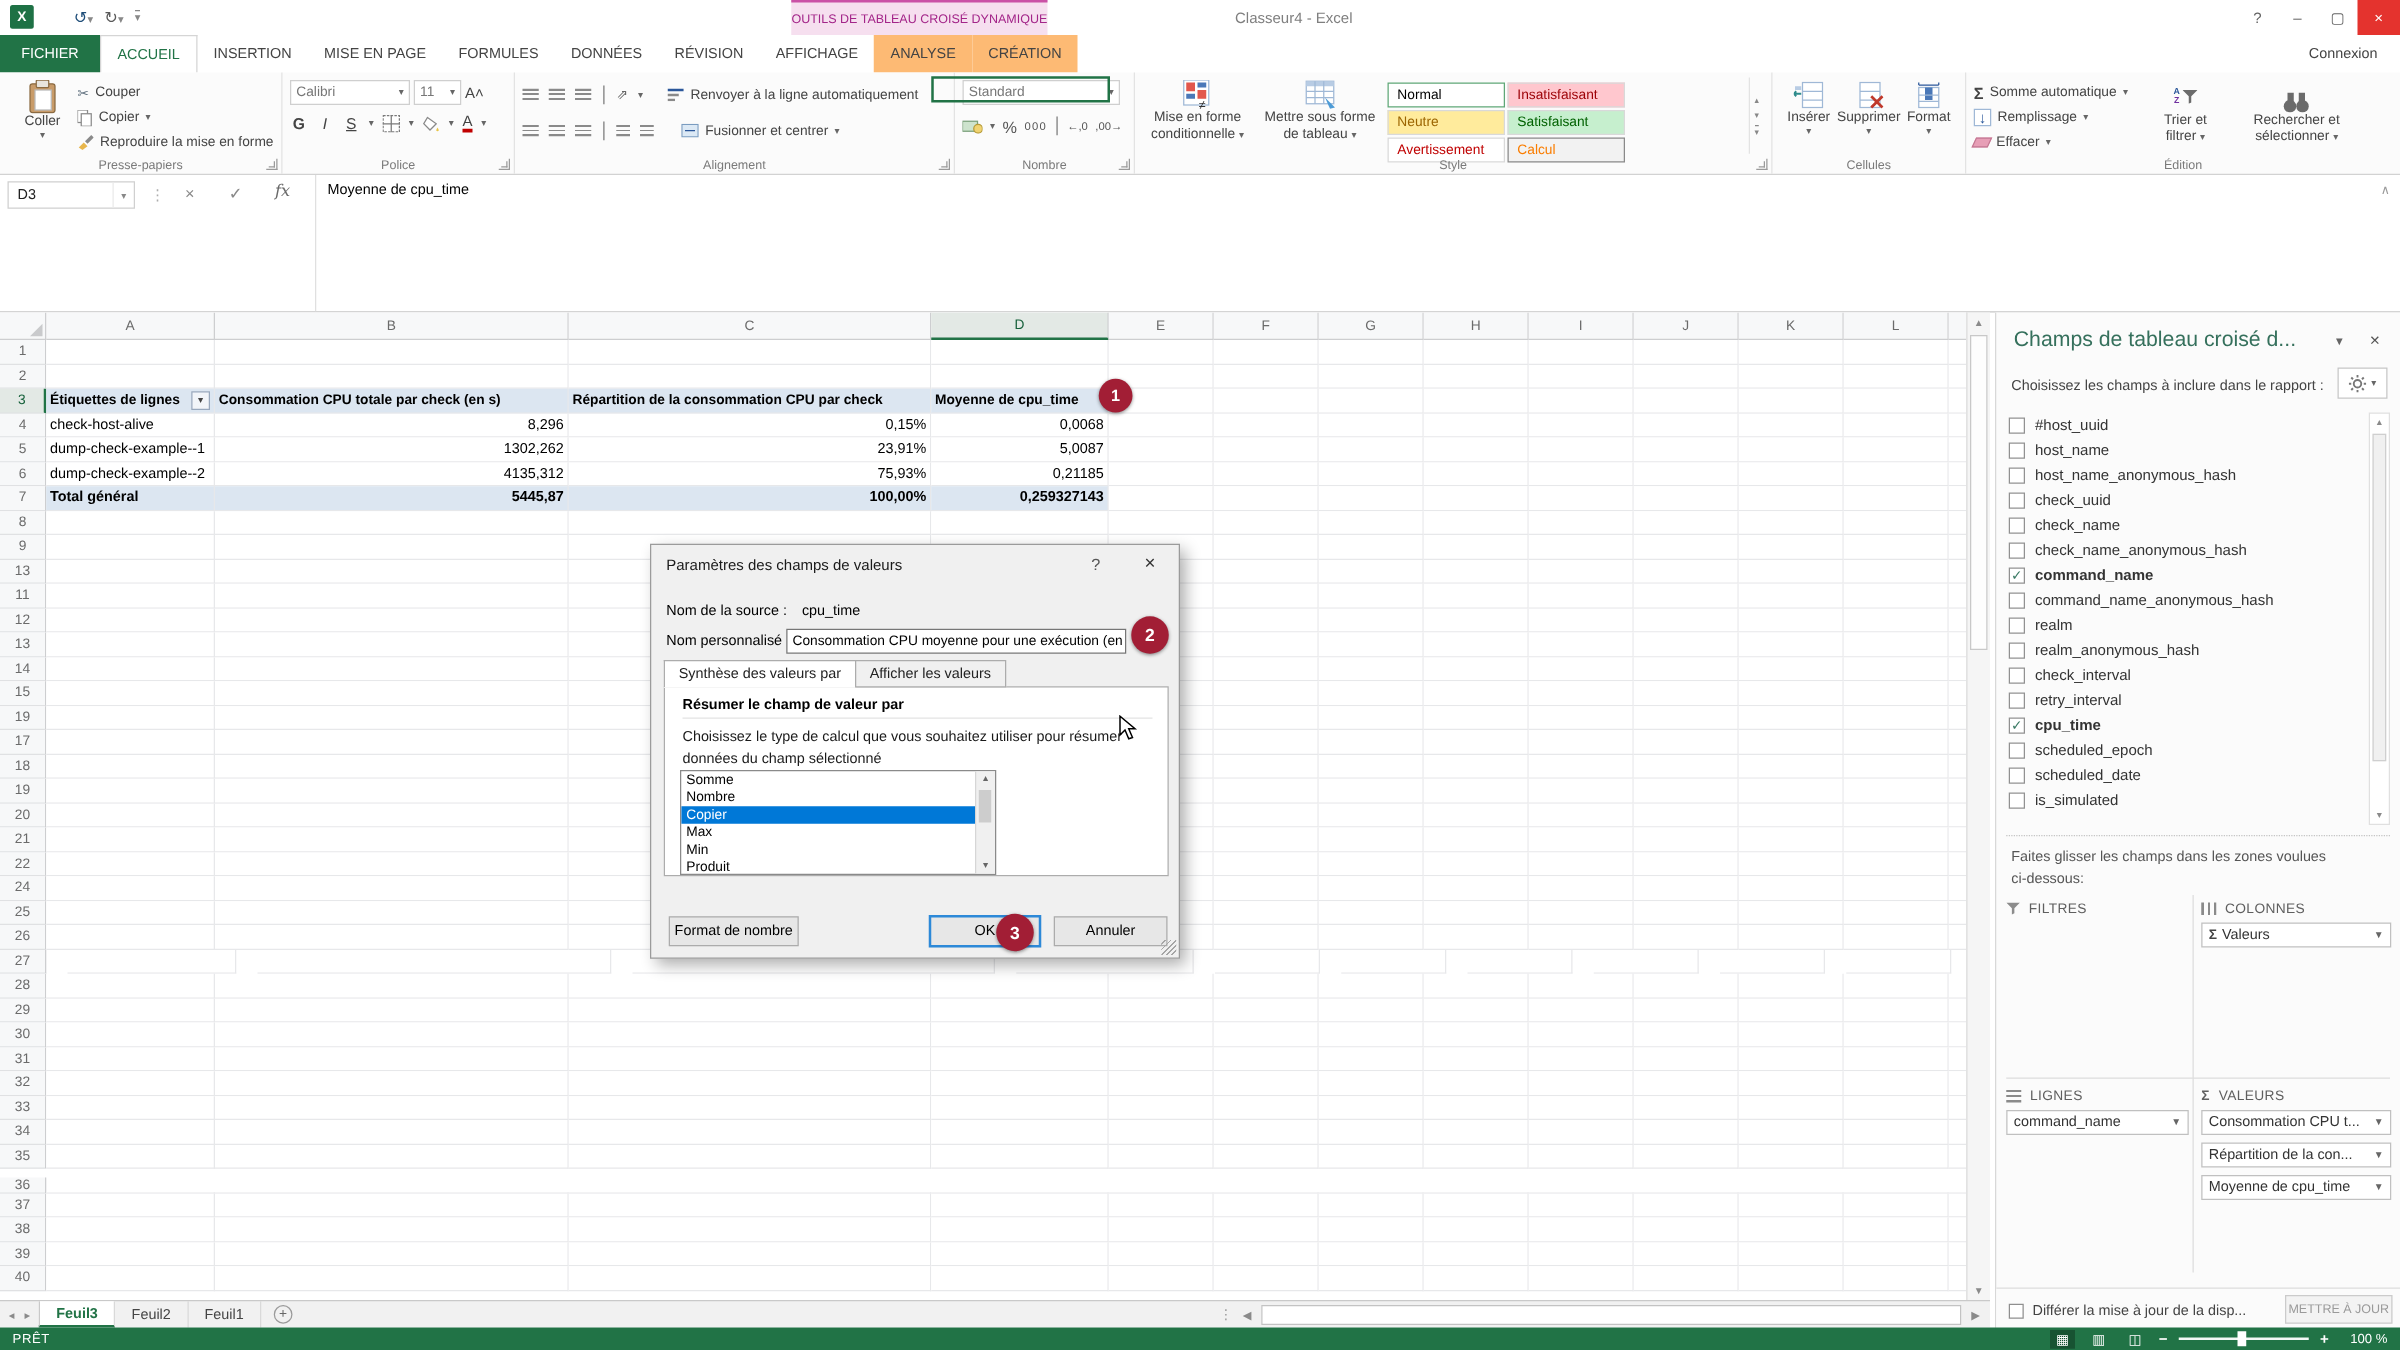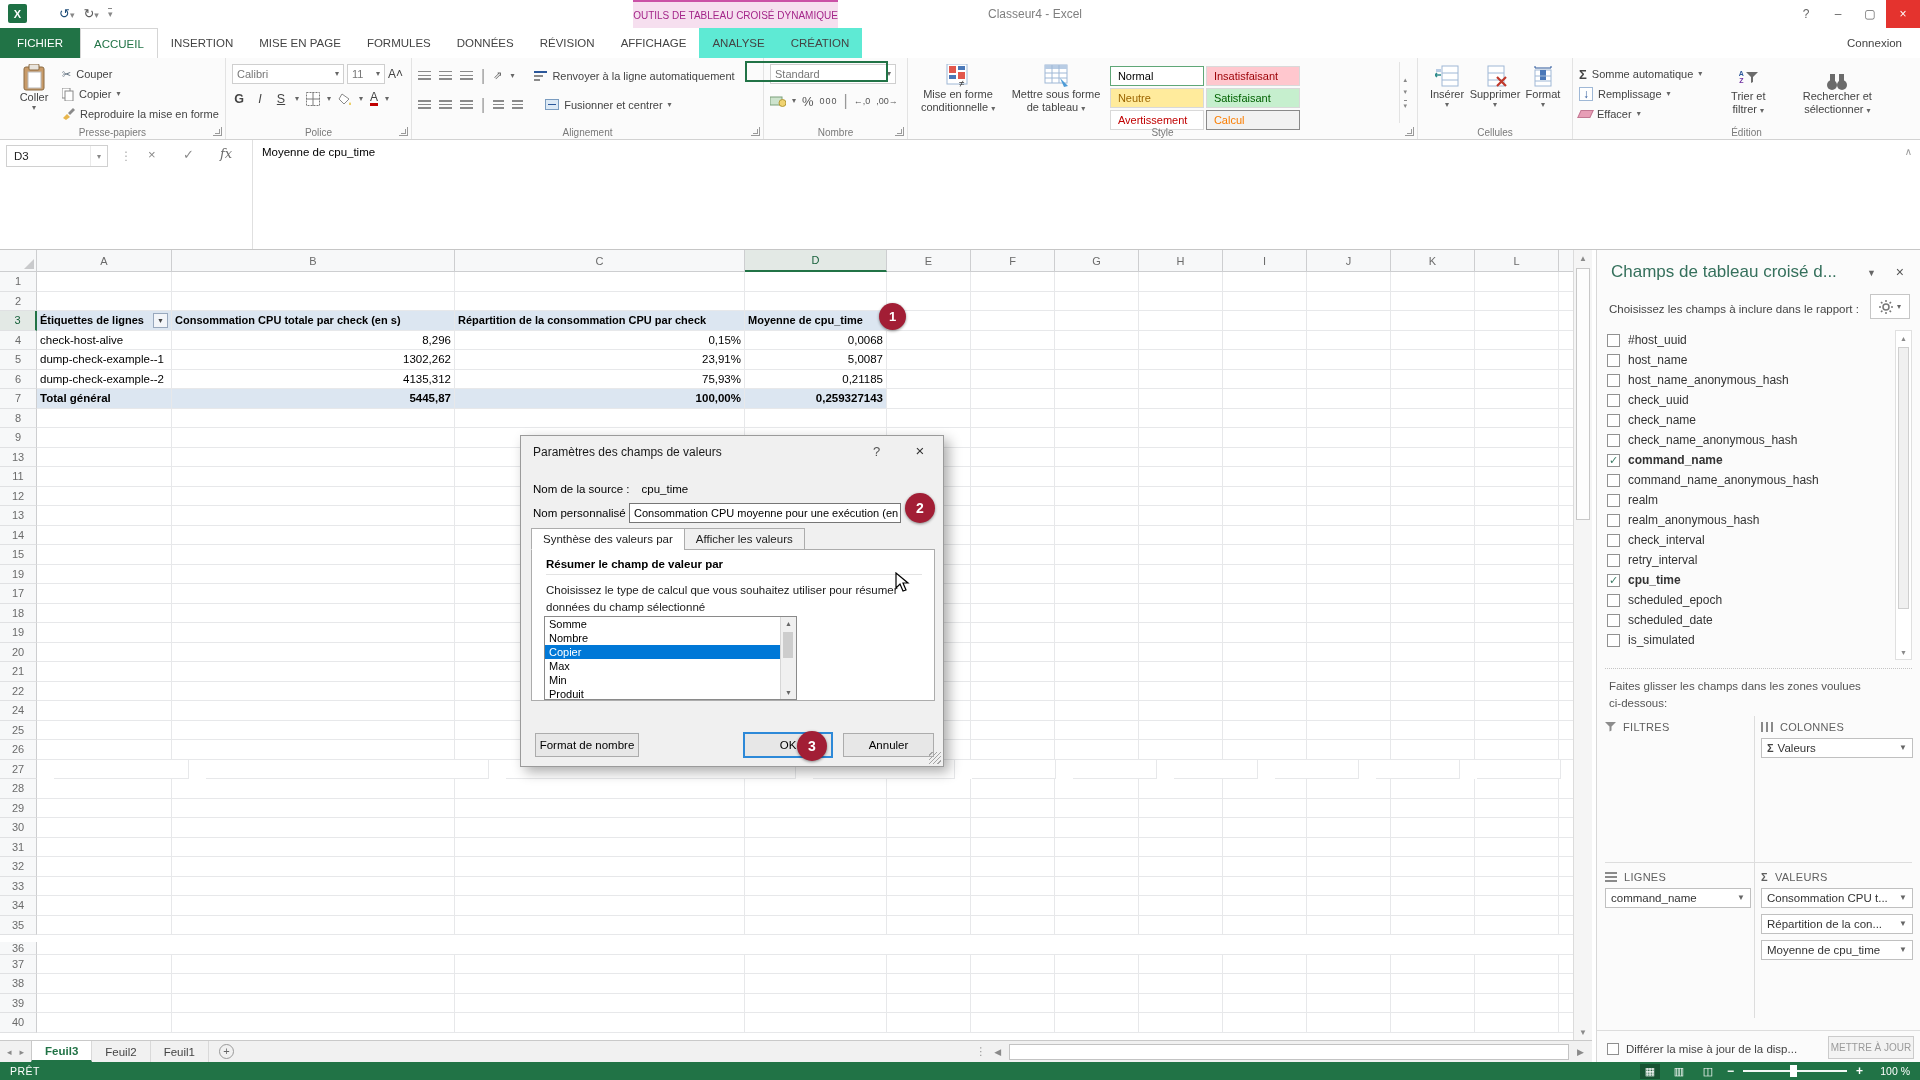--- a/index.html
+++ b/index.html
@@ -19,21 +19,21 @@
 .doctitle span{margin-left:150px}
 .wincontrols{position:absolute;right:0;top:0;height:28px;display:flex;align-items:stretch}
 .wc{width:32px;display:flex;align-items:center;justify-content:center;color:#666;font-size:12px}
 .wc.close{background:#E4332E;color:#fff;width:34px}
 
 
 .tabsrow{position:absolute;left:0;top:28px;width:1920px;height:30px;background:#fff;display:flex;align-items:stretch}
 .rtab{padding:0 13px;display:flex;align-items:center;font-size:11.5px;color:#444;white-space:nowrap}
 .rtab.file{background:#217346;color:#fff;padding:0 17px}
 .rtab.active{background:#fff;color:#217346;border:1px solid #D5D5D5;border-bottom:none}
-.rtab.ctx{background:#5eead4}
+.rtab.ctx{background:#fdba74}
 .connexion{margin-left:auto;padding-right:18px;display:flex;align-items:center;font-size:11.5px;color:#444}
 
 
 .ribbon{position:absolute;left:0;top:58px;width:1920px;height:82px;background:#FBFBFB;border-bottom:1px solid #D2D2D2;display:flex}
 .rgroup{position:relative;height:100%;border-right:1px solid #E3E3E3;padding:4px 6px 16px}
 .glabel{position:absolute;bottom:1px;left:0;right:0;text-align:center;font-size:10px;color:#7A7A7A;white-space:nowrap}
 .launcher{position:absolute;right:3px;bottom:3px;width:9px;height:9px;border-right:1px solid #9a9a9a;border-bottom:1px solid #9a9a9a}
 .launcher:after{content:"";position:absolute;right:1px;bottom:1px;width:4px;height:4px;border-right:1px solid #9a9a9a;border-bottom:1px solid #9a9a9a}
 .dd{color:#666;font-size:8px;line-height:1}
 .rsmall{display:flex;align-items:center;gap:5px;font-size:11px;color:#444;height:19px;white-space:nowrap}
@@ -260,21 +260,21 @@
             </svg>
             <span>Reproduire la mise en forme</span>
           </div>
       </div>
       <div class="glabel">Presse-papiers</div>
       <div class="launcher"></div>
     </div>
 
     <div class="rgroup" style="width:186px">
       <div style="display:flex;gap:3px;padding-top:2px">
-        <div class="selbox-font" style="width:112px">
+        <div class="selbox-font" style="width:96px">
             <span>Calibri</span>
             <span class="dd" style="margin-left:auto">▾</span>
           </div>
         <div class="selbox-font" style="width:38px">
             <span>11</span>
             <span class="dd" style="margin-left:auto">▾</span>
           </div>
         <span style="font-size:12px;color:#444;padding-top:3px">A˄</span>
       </div>
       <div style="display:flex;gap:7px;align-items:center;padding-top:8px">

